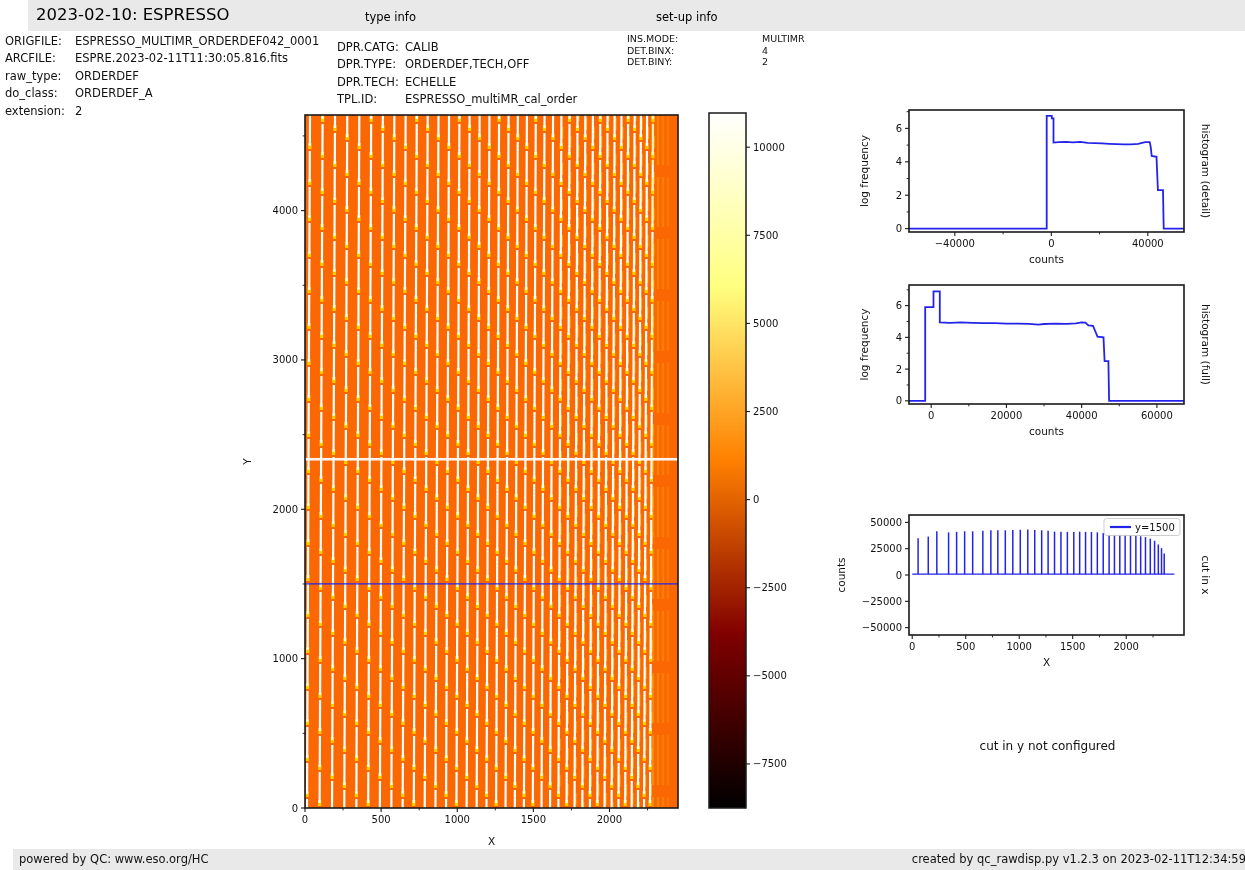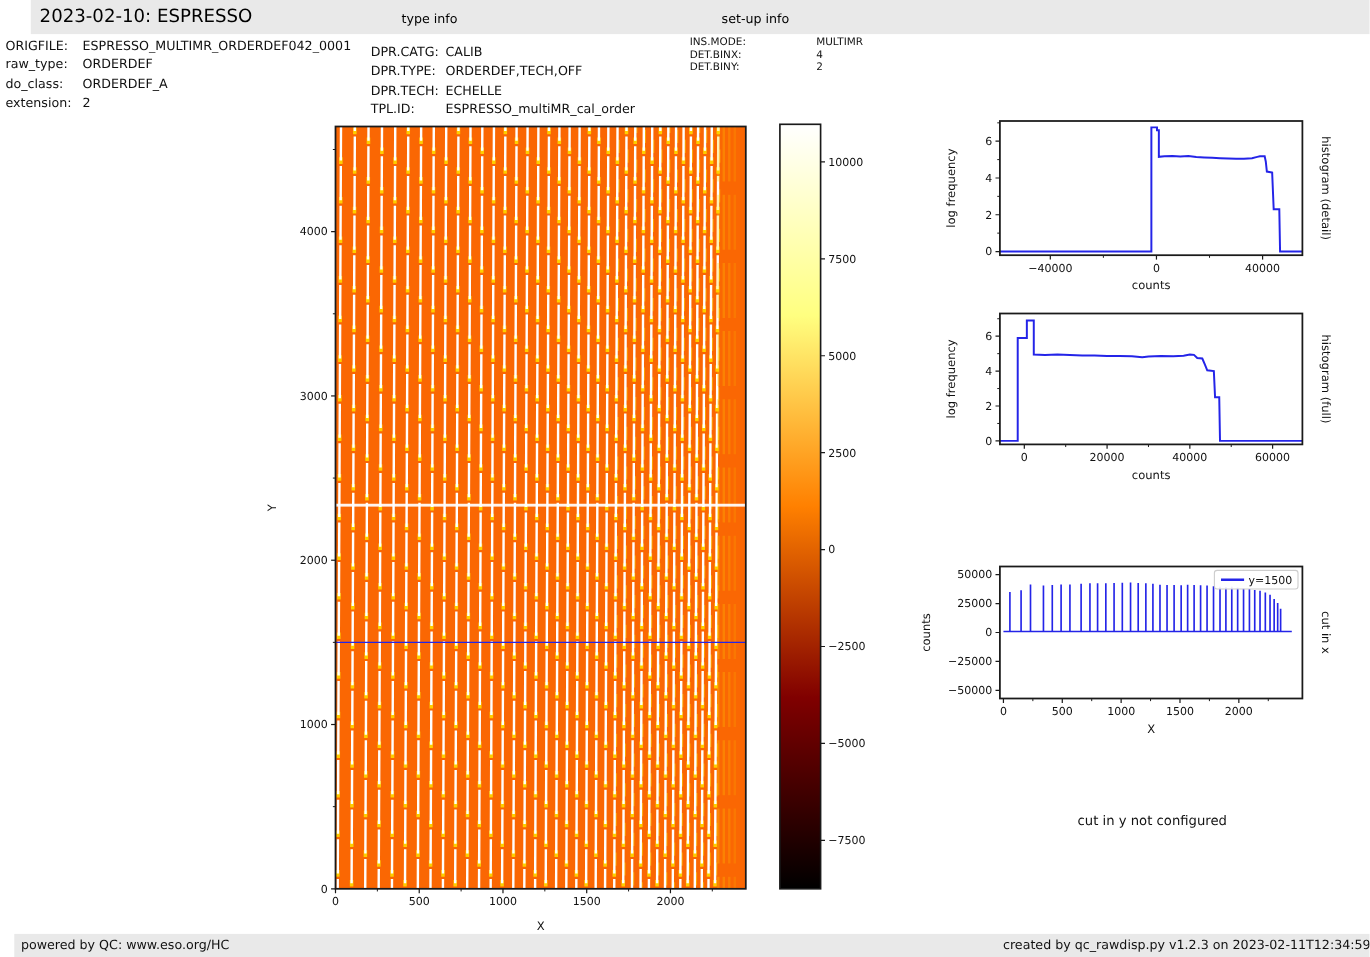--- a/index.html
+++ b/index.html
@@ -8,40 +8,41 @@
   .topbar{position:absolute;left:0;top:0;width:1245px;height:31px;background:#e9e9e9;margin-left:28px;}
   .title{position:absolute;left:8px;top:5px;font-size:16.5px;color:#000;}
   .sec{position:absolute;top:10px;font-size:11.5px;color:#000;}
   .meta{position:absolute;font-size:11.5px;}
   .meta .row{height:17.4px;white-space:nowrap;}
   .lab{display:inline-block;vertical-align:top;}
   .c1 .lab{width:70px;}
   .c2 .lab{width:68px;}
   .c3{font-size:9.5px;}
   .c3 .row{height:11.5px;}
-  .c3 .lab{width:115px;}
+  .c3 .lab{width:135px;}
   .clip{display:inline-block;max-width:260px;overflow:hidden;white-space:nowrap;vertical-align:top;}
   svg.plot{position:absolute;}
   svg text{font-family:"DejaVu Sans","Liberation Sans",sans-serif;}
   .note{position:absolute;left:905px;top:739px;width:285px;text-align:center;font-size:12px;color:#111;}
   .footer{position:absolute;left:0;top:849px;width:1245px;height:21px;background:#e9e9e9;font-size:11.5px;margin-left:13px;}
   .footer .fl{position:absolute;left:6px;top:3px;}
   .footer .fr{position:absolute;right:12px;top:3px;}
 </style>
 </head>
 <body>
 
 <div class="topbar">
   <div class="title">2023-02-10: ESPRESSO</div>
   <div class="sec" style="left:337px;">type info</div>
   <div class="sec" style="left:628px;">set-up info</div>
 </div>
 
 <div class="meta c1" style="left:5px;top:34px;">
   <div class="row"><span class="lab">ORIGFILE:</span><span class="clip">ESPRESSO_MULTIMR_ORDERDEF042_0001</span></div>
+  <div class="row"><span class="lab">ARCFILE:</span><span class="clip">ESPRE.2023-02-11T11:30:05.816.fits</span></div>
   <div class="row"><span class="lab">raw_type:</span><span class="clip">ORDERDEF</span></div>
   <div class="row"><span class="lab">do_class:</span><span class="clip">ORDERDEF_A</span></div>
   <div class="row"><span class="lab">extension:</span><span class="clip">2</span></div>
 </div>
 
 <div class="meta c2" style="left:337px;top:34px;margin-top:6px;">
   <div class="row"><span class="lab">DPR.CATG:</span><span>CALIB</span></div>
   <div class="row"><span class="lab">DPR.TYPE:</span><span>ORDERDEF,TECH,OFF</span></div>
   <div class="row"><span class="lab">DPR.TECH:</span><span>ECHELLE</span></div>
   <div class="row"><span class="lab">TPL.ID:</span><span>ESPRESSO_multiMR_cal_order</span></div>

